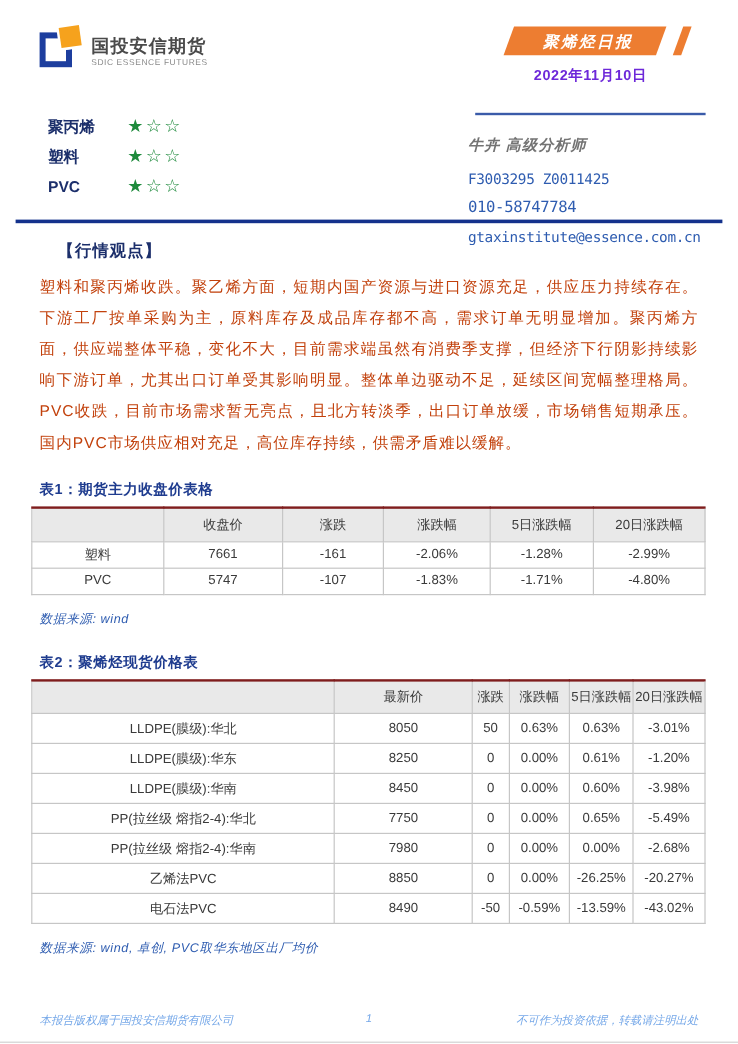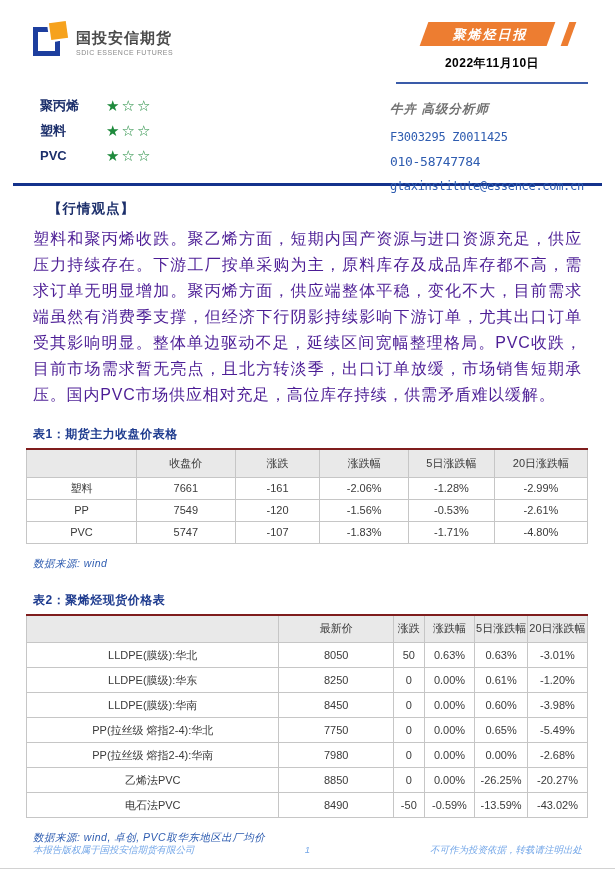--- a/index.html
+++ b/index.html
@@ -30,39 +30,39 @@
   .rating-label { display:inline-block; width:66px; font-size:13px; font-weight:bold; color:#1c2f6b; }
   .rating-stars { font-size:15px; color:#1e8a3c; letter-spacing:2px; line-height:1; }
 
   .right-col { position:absolute; left:388px; top:22px; width:206px; }
   .orange-banner { position:relative; margin-left:27px; width:160px; height:24px; }
   .ob-main { position:absolute; left:9px; top:0; width:127px; height:100%; background:#ed7d31; transform:skewX(-20deg); }
   .ob-sliver { position:absolute; right:3px; top:0; width:7px; height:100%; background:#ed7d31; transform:skewX(-20deg); }
   .ob-text { position:absolute; left:0; width:150px; top:4px; text-align:center; color:#fff; font-weight:bold; font-style:italic; font-size:13px; letter-spacing:2px; }
   .date {
     margin:9px 0 0 8px; width:192px; text-align:center;
-    font-size:12px; font-weight:bold; color:#000000; letter-spacing:.5px;
-    padding-bottom:10px; border-bottom:2px solid #3a5ba9;
+    font-size:12px; font-weight:bold; color:#6d28d9; letter-spacing:.5px;
+    padding-bottom:22px; border-bottom:2px solid #3a5ba9;
   }
   .analyst { margin:17px 0 0 2px; }
   .analyst-name { font-size:12.5px; font-weight:bold; font-style:italic; color:#737373; margin-bottom:12px; letter-spacing:1px; }
   .analyst-license, .analyst-phone, .analyst-email {
     font-family:"DejaVu Sans Mono","Liberation Mono",monospace;
     font-size:12px; color:#2e5cb0; margin-bottom:10px; letter-spacing:-0.3px;
   }
   .analyst-phone { font-size:13px; }
   .analyst-email { margin-bottom:0; }
 
   .divider { height:3px; background:#14328c; margin:0 13px; }
 
   
   .opinion { margin:14px 33px 0 33px; }
   .opinion-title { font-size:13.5px; font-weight:bold; color:#1c2f6b; padding-left:15px; letter-spacing:1px; }
   .opinion-body {
-    margin-top:8px; font-size:16px; line-height:26px; color:#4c1d95;
+    margin-top:8px; font-size:13px; line-height:26px; color:#c2410c;
     text-align:justify; letter-spacing:.8px;
   }
 
   
   .tables { margin:0 26px; }
   .tbl-title { font-size:12px; font-weight:bold; color:#1f3c8f; margin:18px 0 5px 7px; letter-spacing:.5px; }
   .t2 { margin-top:21px; }
   table { width:562px; border-collapse:collapse; border-top:2px solid #7f1d1d; }
   th, td { border:1px solid #c6c6c6; text-align:center; font-size:11px; color:#3a3a3a; }
   th { height:28px; background:#e9e9e9; font-weight:normal; }
@@ -162,28 +162,20 @@
         <tbody>
           <tr>
             <td>塑料</td>
             <td>7661</td>
             <td>-161</td>
             <td>-2.06%</td>
             <td>-1.28%</td>
             <td>-2.99%</td>
           </tr>
           <tr>
-            <td>PP</td>
-            <td>7549</td>
-            <td>-120</td>
-            <td>-1.56%</td>
-            <td>-0.53%</td>
-            <td>-2.61%</td>
-          </tr>
-          <tr>
             <td>PVC</td>
             <td>5747</td>
             <td>-107</td>
             <td>-1.83%</td>
             <td>-1.71%</td>
             <td>-4.80%</td>
           </tr>
         </tbody>
       </table>
     <div class="source">数据来源: wind</div>

